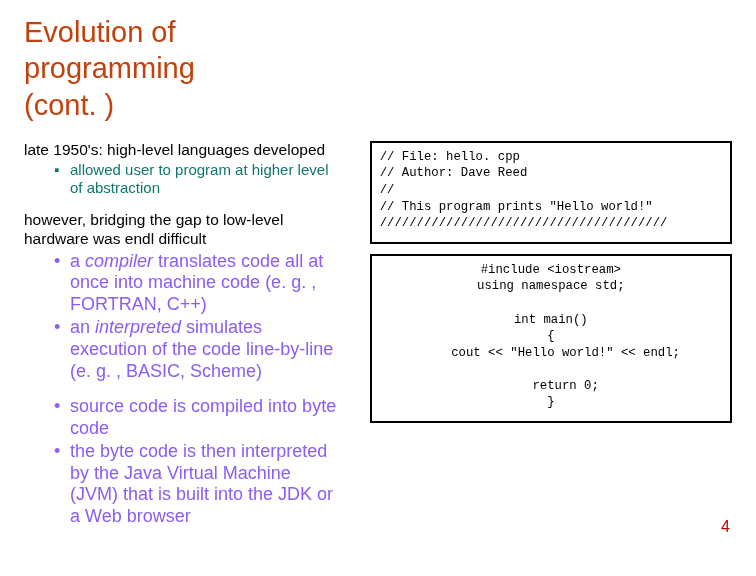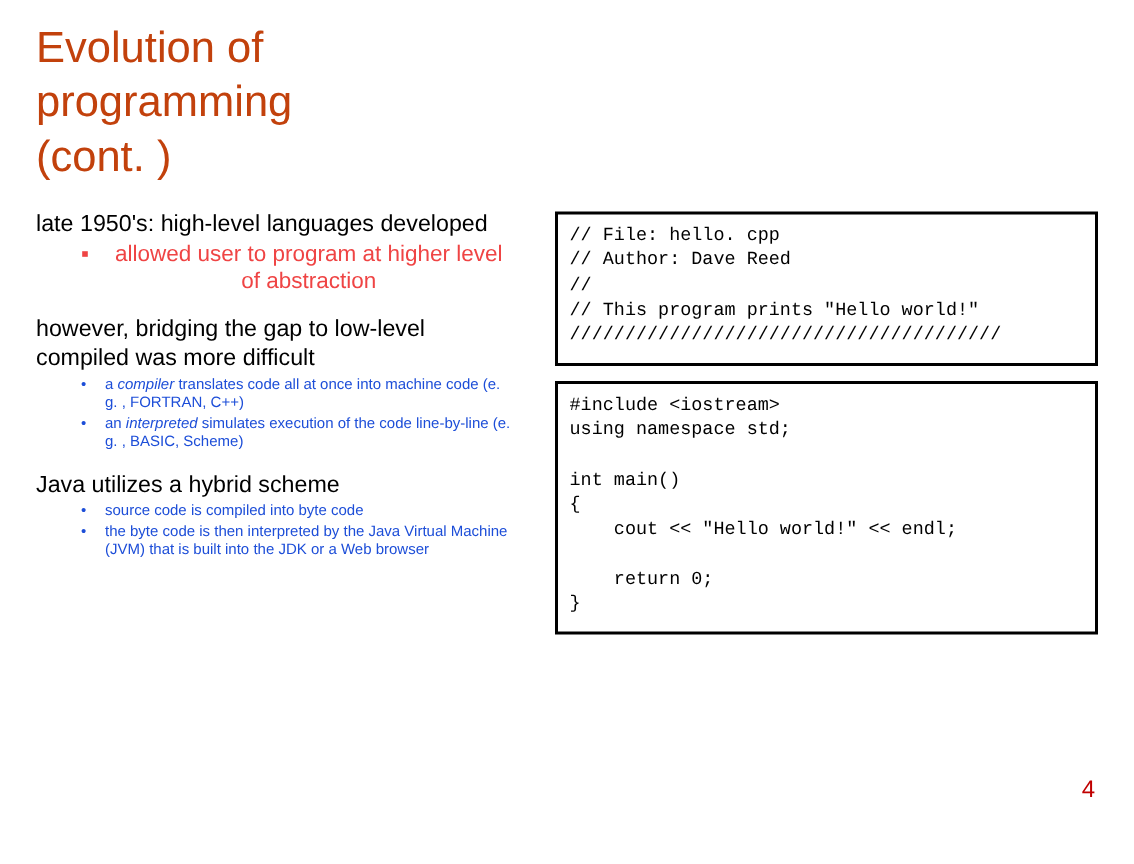--- a/index.html
+++ b/index.html
@@ -35,40 +35,39 @@
   }
   .bullet-list {
     list-style: none;
     padding-left: 30px;
     margin-bottom: 14px;
   }
   .bullet-list li {
     position: relative;
     font-size: 15px;
     line-height: 1.2;
-    color: #ef4444;
+    color: #0f766e;
     padding-left: 16px;
-    text-align: center;
   }
   .bullet-list li::before {
     content: "▪";
     position: absolute;
     left: 0;
     top: 0;
   }
   .dot-list {
     list-style: none;
     padding-left: 30px;
     margin-bottom: 14px;
   }
   .dot-list li {
     position: relative;
-    font-size: 10px;
+    font-size: 18px;
     line-height: 1.2;
-    color: #1d4ed8;
+    color: #8b5cf6;
     padding-left: 16px;
     margin-bottom: 2px;
   }
   .dot-list li::before {
     content: "•";
     position: absolute;
     left: 0;
     top: 0;
   }
   .codebox {
@@ -97,45 +96,44 @@
 (cont. )</div>
 
 <div class="columns">
   <div class="left">
 
     <div class="para">late 1950's: high-level languages developed</div>
     <ul class="bullet-list">
       <li>allowed user to program at higher level of abstraction</li>
     </ul>
 
-    <div class="para">however, bridging the gap to low-level compiled was more difficult</div>
+    <div class="para">however, bridging the gap to low-level hardware was endl difficult</div>
     <ul class="dot-list">
       <li>
         <span>a </span><em>compiler</em><span> translates code all at once into machine code (e. g. , FORTRAN, C++)</span>
       </li>
       <li>
         <span>an </span><em>interpreted</em><span> simulates execution of the code line-by-line (e. g. , BASIC, Scheme)</span>
       </li>
     </ul>
 
-    <div class="para">Java utilizes a hybrid scheme</div>
     <ul class="dot-list">
       <li>source code is compiled into byte code</li>
       <li>the byte code is then interpreted by the Java Virtual Machine (JVM) that is built into the JDK or a Web browser</li>
     </ul>
 
   </div>
 
   <div class="right">
     <div class="codebox" style="white-space: pre;">// File: hello. cpp
 // Author: Dave Reed
 //
 // This program prints "Hello world!"
 ///////////////////////////////////////</div>
-    <div class="codebox" style="white-space: pre;">#include &lt;iostream&gt;
+    <div class="codebox" style="white-space: pre; text-align: center;">#include &lt;iostream&gt;
 using namespace std;
 
 int main()
 {
     cout &lt;&lt; "Hello world!" &lt;&lt; endl;
 
     return 0;
 }</div>
   </div>
 </div>

